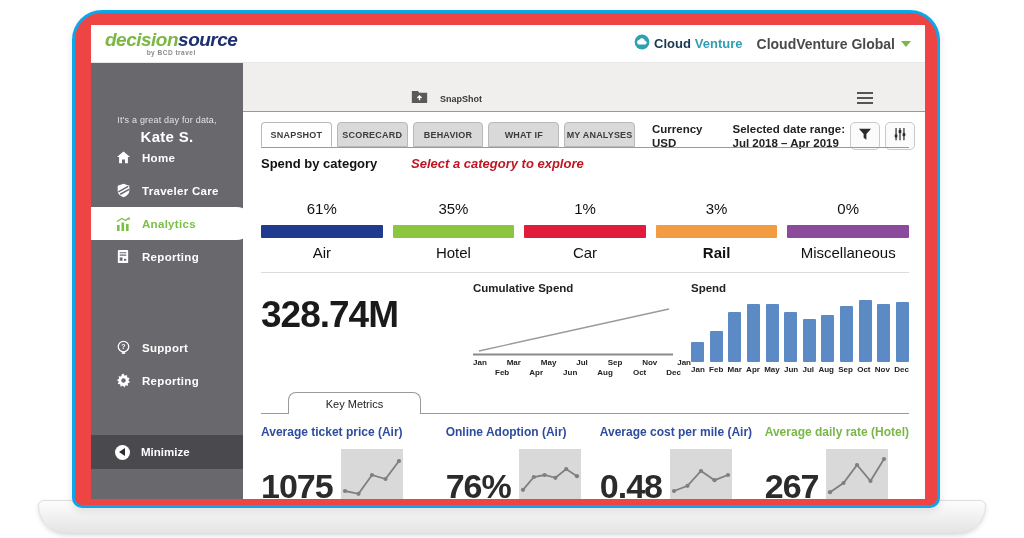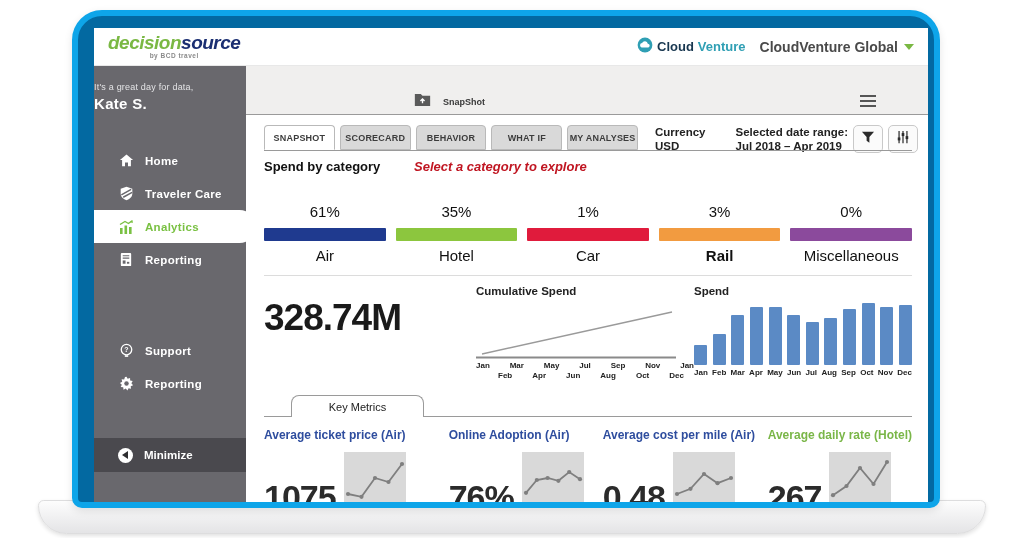--- a/index.html
+++ b/index.html
@@ -4,21 +4,21 @@
 <style>
   * { margin:0; padding:0; box-sizing:border-box; }
   html,body { width:1024px; height:538px; background:#ffffff; font-family:"Liberation Sans", sans-serif; overflow:hidden; }
   .stage { position:relative; width:1024px; height:538px; }
 
   
   .laptop-base { position:absolute; left:38px; top:500px; width:948px; height:34px;
     background:linear-gradient(#fdfdfd,#e4e4e6); border:1px solid #ddddde;
     border-radius:6px 6px 30px 30px; box-shadow:0 2px 4px rgba(0,0,0,.12); z-index:1; }
   .laptop { position:absolute; left:72px; top:10px; width:868px; height:498px;
-    background:#0369a1; border:6px solid #0ea5e9; border-radius:30px 30px 10px 10px;
+    background:#ef4444; border:3px solid #0ea5e9; border-radius:30px 30px 10px 10px;
     box-shadow:0 3px 8px rgba(0,0,0,.10); z-index:2; }
   .screen { position:absolute; left:16px; top:12px; width:834px; height:474px;
     background:#ffffff; overflow:hidden; }
 
   
   .hdr { height:38px; background:#fff; border-bottom:1px solid #e8e8e8; display:flex;
     align-items:center; justify-content:space-between; padding:0 14px 0 14px; }
   .logo { line-height:1; }
   .logo .l1 { font-size:19px; font-weight:bold; font-style:italic; letter-spacing:-.5px; }
   .logo .decision { color:#7ab843; }
@@ -29,21 +29,21 @@
   .cv-cloud { color:#17364f; font-weight:bold; font-size:13px; }
   .cv-venture { color:#2f9fb4; font-weight:bold; font-size:13px; }
   .account { display:flex; align-items:center; gap:6px; font-size:14px; font-weight:bold; color:#4a4a4a; cursor:pointer; }
   .caret { width:0; height:0; border-left:5px solid transparent; border-right:5px solid transparent; border-top:6px solid #7ab843; }
 
   
   .row { display:flex; height:436px; }
 
   
   .sidebar { position:relative; width:152px; background:#69686d; color:#fff; flex:none; z-index:5; }
-  .greet { padding-top:16px; }
+  .greet { text-align:center; padding-top:16px;margin-top:36px; }
   .greet .g1 { font-size:9px; color:#e3e3e5; letter-spacing:.2px; }
   .greet .g2 { font-size:15px; font-weight:bold; margin-top:3px; letter-spacing:.3px; }
   .nav { position:absolute; left:0; width:100%; }
   .nav-top { top:78px; } .nav-bot { top:268px; }
   .nav-item { position:relative; display:flex; align-items:center; gap:11px; height:33px;
     padding-left:24px; font-size:11.5px; font-weight:bold; letter-spacing:.3px; cursor:pointer; color:#fff; }
   .nav-item .ic { width:16px; height:16px; flex:none; display:flex; align-items:center; justify-content:center; }
   .nav-item.active { background:#ffffff; color:#7ac143; width:162px; border-radius:0 17px 17px 0; }
   .minimize { position:absolute; top:372px; left:0; width:100%; height:34px; background:#4a494e;
     display:flex; align-items:center; gap:11px; padding-left:24px; font-size:11.5px; font-weight:bold; cursor:pointer; }
@@ -101,21 +101,21 @@
   
   .km-line { position:absolute; top:301px; left:18px; width:648px; border-top:1px solid #9a9a9a; }
   .km-tab { position:absolute; top:280px; left:45px; width:133px; height:22px; background:#fff;
     border:1px solid #9a9a9a; border-bottom:none; border-radius:8px 8px 0 0; font-size:11px; color:#222;
     display:flex; align-items:center; justify-content:center; cursor:pointer; z-index:2; }
   .metrics { position:absolute; top:313px; left:18px; width:648px; display:flex; }
   .metric { display:flex; flex-direction:column; }
   .m0 { width:187px; } .m1 { width:156px; } .m2 { width:167px; } .m3 { flex:1; }
   .metric .mt { font-size:12px; font-weight:bold; margin-bottom:10px; white-space:nowrap; }
   .metric .mrow { display:flex; align-items:flex-start; gap:8px; }
-  .metric .mv { font-size:34px; font-weight:bold; color:#2b2b2b; letter-spacing:-1px; margin-top:26px; }
+  .metric .mv { font-size:34px; font-weight:bold; color:#2b2b2b; letter-spacing:-1px; margin-top:18px; }
   .sparkbox { width:62px; height:54px; background:#d9d9d9; flex:none; }
 </style>
 </head>
 <body>
 
 <div class="stage">
   <div class="laptop-base"></div>
   <div class="laptop">
     <div class="screen">
 

